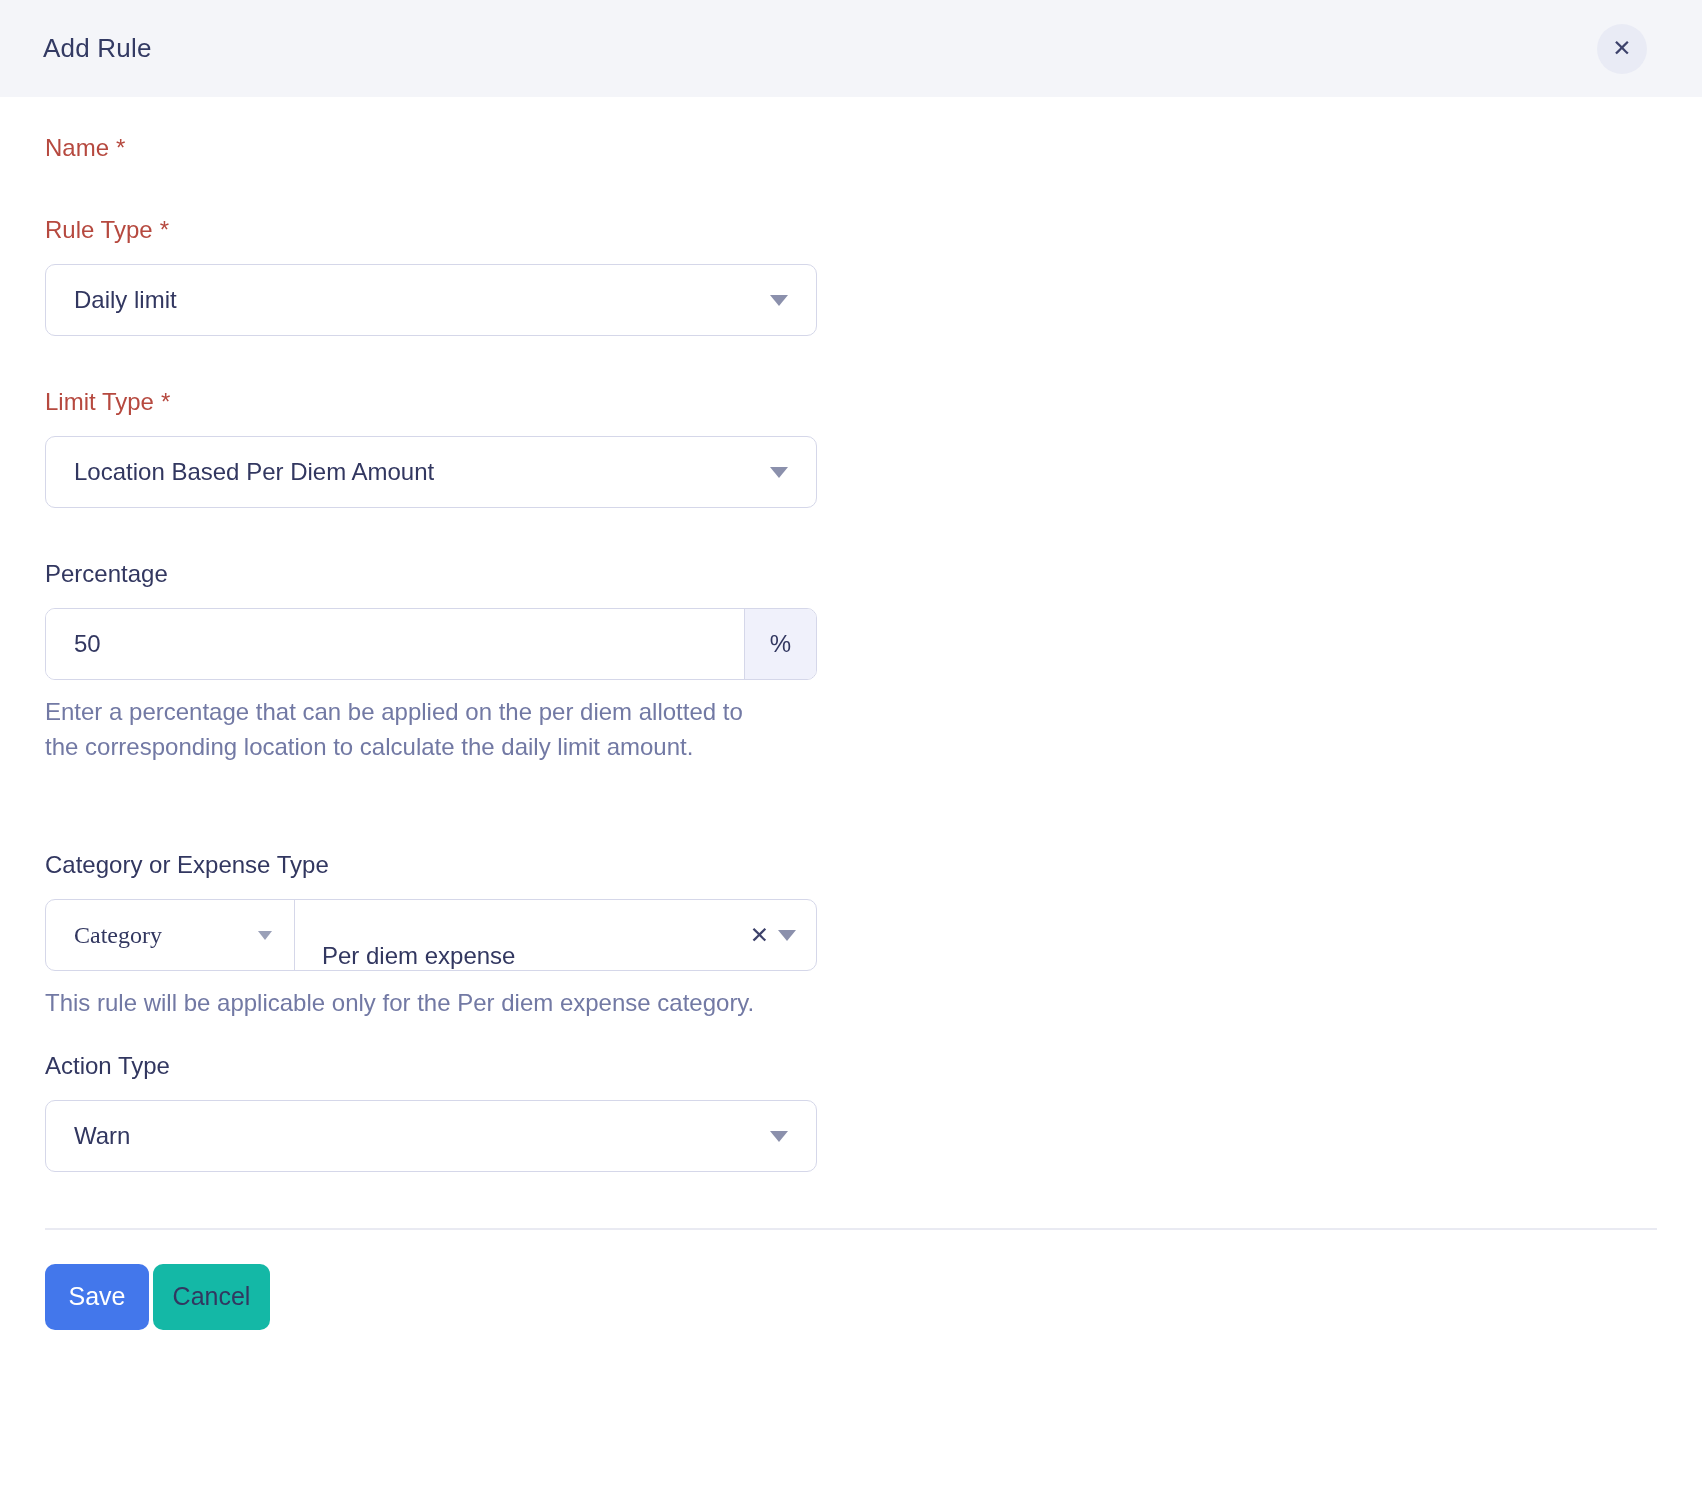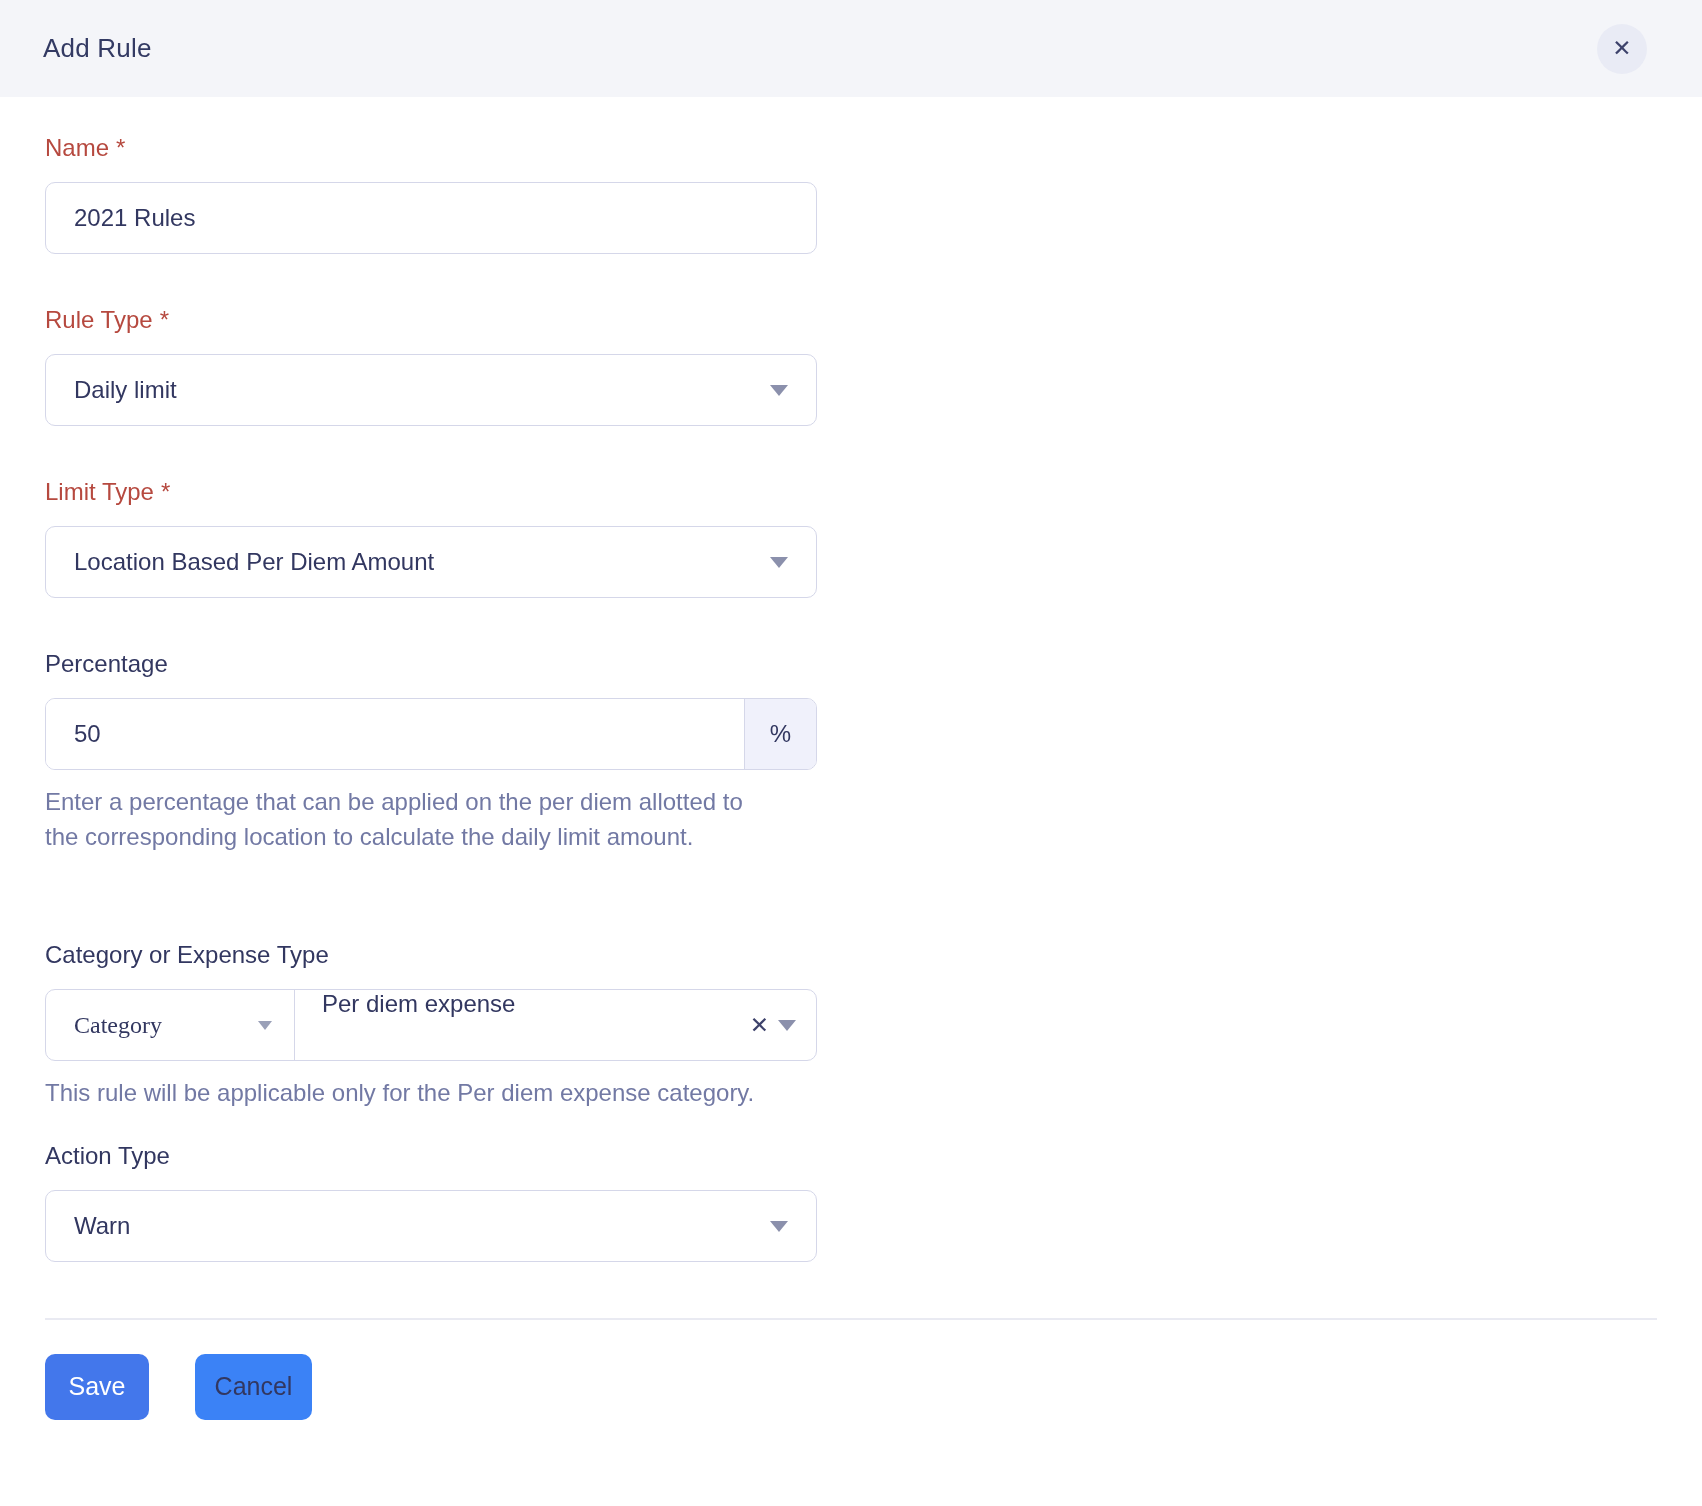--- a/index.html
+++ b/index.html
@@ -70,57 +70,56 @@
   .combo{
     display:flex; width:772px; height:72px; border:1.5px solid #d5d7e9;
     border-radius:10px; background:#fff;
   }
   .combo-left{
     width:249px; border-right:1.5px solid #d5d7e9; position:relative;
     display:flex; align-items:center; padding-left:28px;
     font-size:24px; color:#323760; cursor:pointer;font-family:Liberation Serif, serif;
   }
   .combo-right{
-    flex:1; position:relative; display:flex; align-items:flex-start; padding-left:27px;
+    flex:1; position:relative; display:flex; align-items:flex-end; padding-left:27px;
     font-size:24px; color:#323760; cursor:pointer;
   }
   .clear-x{
     position:absolute; right:47px; top:50%; transform:translateY(-50%);
     font-size:23px; color:#3d426b; cursor:pointer; line-height:1;
   }
   .combo-right .caret{ right:20px; }
 
   .divider{ height:1.5px; background:#e9eaf2; margin-top:56px; }
 
   .footer-buttons{ display:flex; gap:4px; margin-top:34px; padding-bottom:28px; }
   .btn{
     border:none; border-radius:10px; font-size:25px; cursor:pointer;
     font-family:"Liberation Sans","DejaVu Sans",sans-serif;
     height:66px; display:flex; align-items:center; justify-content:center;
   }
   .btn-save{ background:#4377eb; color:#ffffff; width:104px; }
-  .btn-cancel{ background:#3b82f6; color:#323760; width:117px;margin-left:42px; }
+  .btn-cancel{ background:#14b8a6; color:#323760; width:117px; }
 </style>
 </head>
 <body>
 
 <div class="dialog-header">
   <div class="dialog-title">Add Rule</div>
   <button class="close-btn">
     <span>✕</span>
   </button>
 </div>
 
 <div class="content">
 
   <div class="field">
     <label class="field-label required">
       <span>Name</span><span class="req-mark">*</span>
     </label>
-    <input class="text-input" type="text" value="2021 Rules" style="">
   </div>
 
   <div class="field">
     <label class="field-label required">
       <span>Rule Type</span><span class="req-mark">*</span>
     </label>
     <div class="select">
       <span>Daily limit</span>
       <span class="caret"></span>
     </div>

